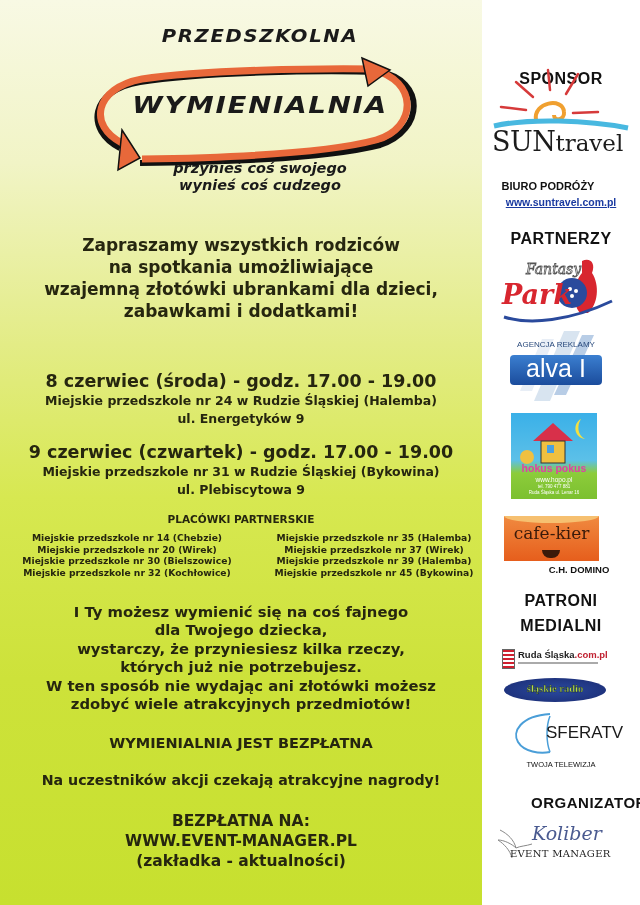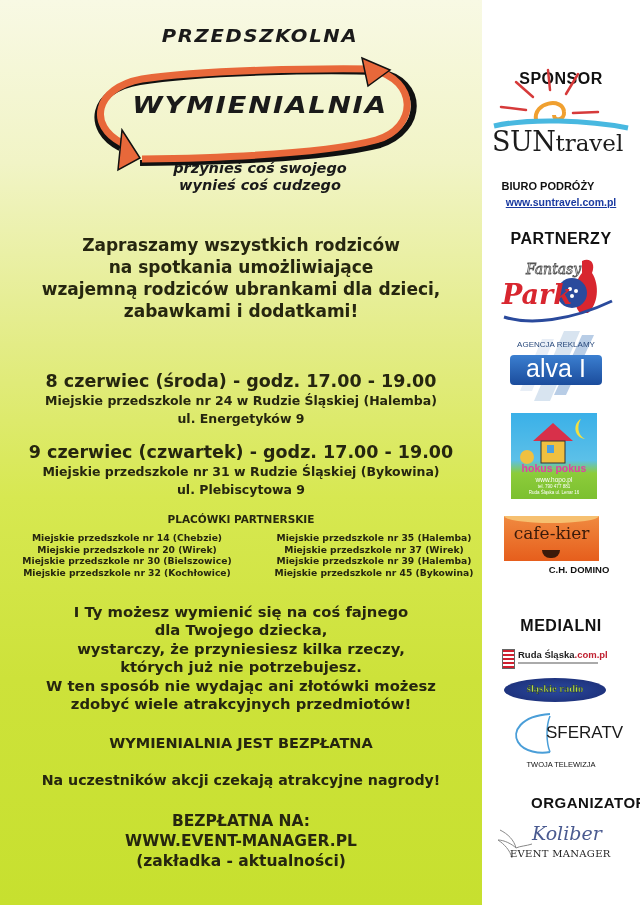--- a/index.html
+++ b/index.html
@@ -64,21 +64,21 @@
     <div class="logo-title-main">WYMIENIALNIA</div>
     <div class="logo-slogan">
       <div>przynieś coś swojego</div>
       <div>wynieś coś cudzego</div>
     </div>
   </div>
 
   <div class="intro">
     <div>Zapraszamy wszystkich rodziców</div>
     <div>na spotkania umożliwiające</div>
-    <div>wzajemną rodziców ubrankami dla dzieci,</div>
+    <div>wzajemną złotówki ubrankami dla dzieci,</div>
     <div>zabawkami i dodatkami!</div>
   </div>
 
   <div class="event event1">
     <div class="when">8 czerwiec (środa) - godz. 17.00 - 19.00</div>
     <div class="where">Miejskie przedszkole nr 24 w Rudzie Śląskiej (Halemba)</div>
     <div class="where">ul. Energetyków 9</div>
   </div>
 
   <div class="event event2">
@@ -186,20 +186,21 @@
     <div style="position:absolute; left:0; top:77px; width:86px; text-align:center; font-family:'Liberation Sans', sans-serif; font-size:4.5px; color:#fff;">Ruda Śląska ul. Lenar 16</div>
   </div>
 
   <div class="sb-logo" style="left:22px; top:516px; width:95px; height:45px; background:linear-gradient(#f08a40,#e65e1c); overflow:hidden;">
     <div style="position:absolute; left:0; top:0; width:95px; height:7px; background:#f6c070; border-bottom-left-radius:50% 100%; border-bottom-right-radius:50% 100%;"></div>
     <div style="position:absolute; left:0; top:7px; width:95px; text-align:center; font-family:'DejaVu Serif', serif; font-size:17px; color:#3a1a0a;">cafe-kier</div>
     <div style="position:absolute; left:38px; top:34px; width:18px; height:8px; background:#3a1a0a; border-radius:0 0 9px 9px;"></div>
   </div>
   <div class="caption" style="top:564px; font-weight:bold;padding-left:18px;">C.H. DOMINO</div>
 
+  <div class="sb-head" style="top:592px;">PATRONI</div>
   <div class="sb-head" style="top:617px;">MEDIALNI</div>
 
   <div class="sb-logo" style="left:20px; top:647px; width:110px; height:24px;">
     <div style="position:absolute; left:0; top:2px; width:11px; height:18px; background:repeating-linear-gradient(#d02030 0 2px, #fff 2px 4px); border:1px solid #666;"></div>
     <div style="position:absolute; left:16px; top:2px; font-family:'Liberation Sans', sans-serif; font-weight:bold; font-size:9.5px; color:#222; white-space:nowrap;">
       <span>Ruda Śląska</span><span style="color:#c02030;">.com.pl</span>
     </div>
     <div style="position:absolute; left:16px; top:15px; width:80px; height:2px; background:#aaa;"></div>
   </div>
 

